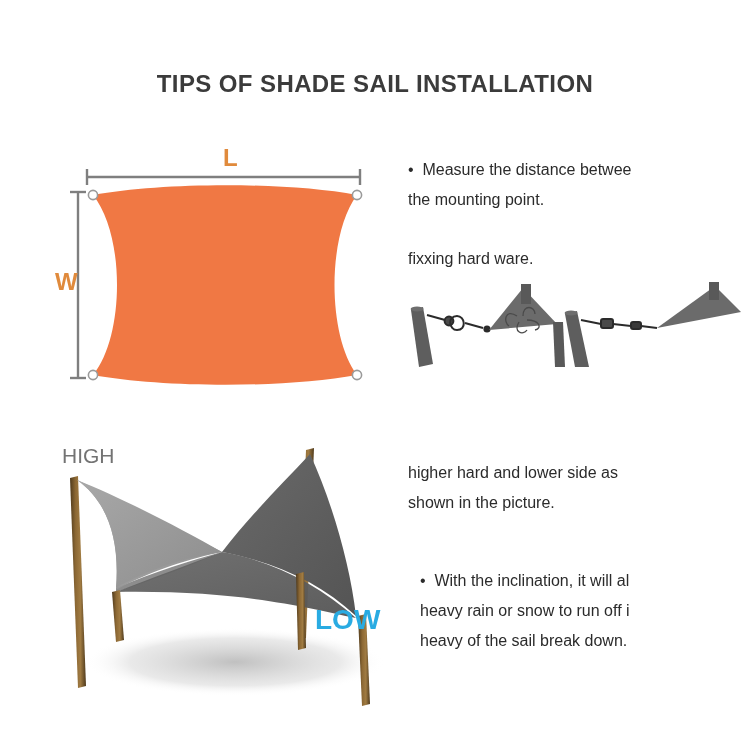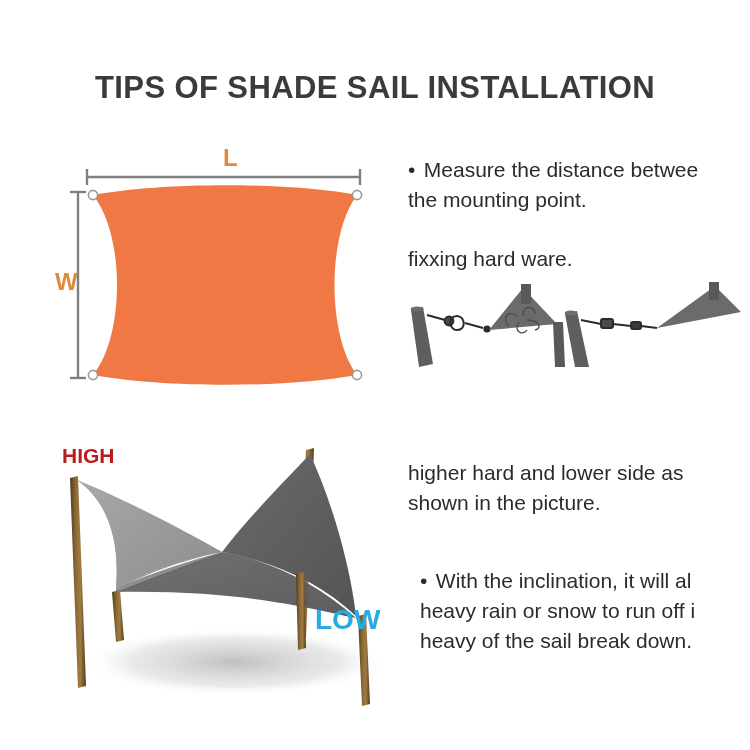--- a/index.html
+++ b/index.html
@@ -19,31 +19,31 @@
     overflow: hidden;
   }
 
   
   #title {
     position: absolute;
     left: 0;
     top: 70px;
     width: 750px;
     text-align: center;
-    font-size: 31px;
+    font-size: 24px;
     font-weight: bold;
     letter-spacing: 0.4px;
     color: #3b3b3b;
     font-family: "Liberation Sans", sans-serif;
   }
 
   
   .tip-block {
     position: absolute;
-    font-size: 21px;
+    font-size: 16px;
     line-height: 30px;
     color: #2b2b2b;
     white-space: nowrap;
   }
   .tip-line { display: block; }
   .bullet-dot {
     display: inline-block;
     width: 10px;
   }
 
@@ -86,22 +86,22 @@
     left: 30px;
     top: 440px;
     width: 390px;
     height: 270px;
   }
   #label-high {
     position: absolute;
     left: 32px;
     top: 4px;
     font-size: 21px;
-    font-weight: bold;
-    color: #b91c1c;
+    font-weight: normal;
+    color: #737373;
   }
   #label-low {
     position: absolute;
     left: 285px;
     top: 164px;
     font-size: 28px;
     font-weight: bold;
     color: #29abe2;
   }
 

